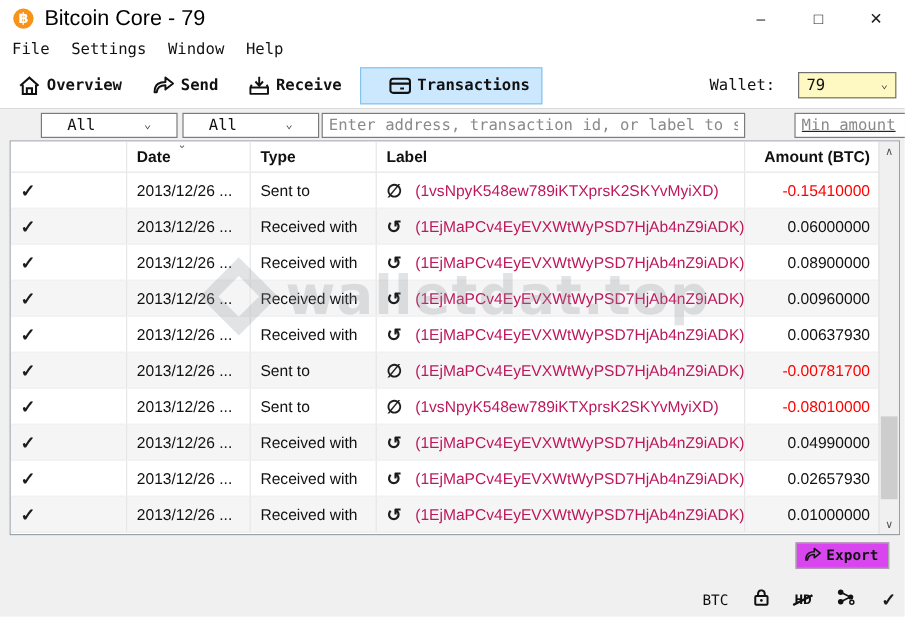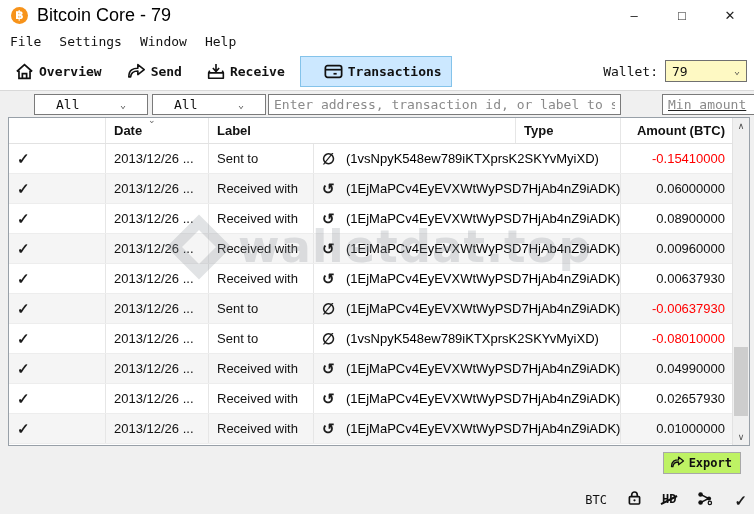--- a/index.html
+++ b/index.html
@@ -21,21 +21,21 @@
   .menu-item { padding:0 9px; height:22px; display:flex; align-items:center; }
   .menu-item:first-child { margin-left:1px; }
 
   
   .toolbar { position:absolute; top:52px; left:0; right:0; height:39px; background:#fff; border-bottom:1px solid #d9d9d9;
              display:flex; align-items:center; }
   .tool-tab { display:flex; align-items:center; gap:5px; height:31px; padding:0 9px; margin-left:5px;
               font-family:"DejaVu Sans Mono",monospace; font-size:13px; font-weight:bold; border:1px solid transparent; }
   .tool-tab.active { background:#cce8ff; border-color:#84c3ea;padding-left:23px; }
   .tool-tab svg { display:block; }
-  .wallet-box { margin-left:auto; display:flex; align-items:center; gap:7px; margin-right:7px;
+  .wallet-box { margin-left:auto; display:flex; align-items:center; gap:19px; margin-right:7px;
                 font-family:"DejaVu Sans Mono",monospace; font-size:13px; }
   .wallet-select { width:82px; height:22px; background:#fef9c3; border:1px solid #707070; display:flex; align-items:center;
                    justify-content:space-between; padding:0 6px; font-size:13px; }
   .chev { font-size:10px; color:#444; line-height:1; }
 
   
   .lower { position:absolute; top:91px; left:0; right:0; bottom:0; background:#f0f0f0; }
 
   
   .filter-bar { position:absolute; top:92px; left:0; right:0; height:25px; }
@@ -60,37 +60,37 @@
   .trow.alt { background:#f5f5f5; }
   .cell { height:100%; display:flex; align-items:center; padding-left:8px; border-right:1px solid #e6e6e6; overflow:hidden; white-space:nowrap; }
   .col-status { width:97px;  }
   .col-date   { width:103px; }
   .col-type   { width:105px; }
   .col-label  { flex:1; min-width:0; }
   .col-amount { width:111px; justify-content:flex-end; padding-right:7px; border-right:none; }
   .sort-ind { position:absolute; top:-3px; left:42px; font-size:9px; color:#666; font-weight:normal; }
   .check { font-size:15px; font-weight:bold; color:#1c1c1c; }
   .dir-icon { font-size:15px; font-weight:bold; color:#1c1c1c; width:18px; flex:0 0 18px; }
-  .addr { color:#000000; margin-left:6px; }
+  .addr { color:#be185d; margin-left:6px; }
   .col-amount.negative { color:#ff0000; }
 
   
   .scrollbar { position:absolute; top:0; right:0; bottom:0; width:17px; background:#f0f0f0; border-left:1px solid #e2e2e2; }
   .sb-btn { height:16px; display:flex; align-items:center; justify-content:center; font-size:9px; color:#505050; }
   .sb-btn.down { position:absolute; bottom:0; left:0; right:0; }
   .sb-thumb { position:absolute; left:1px; right:1px; top:70%; height:21%; background:#cdcdcd; }
 
   
   .watermark { position:absolute; left:176px; top:220px; display:flex; align-items:center; gap:16px;
                opacity:0.26; pointer-events:none; z-index:6; }
   .wm-diamond { width:46px; height:46px; border:11px solid #8e959c; transform:rotate(45deg); }
   .wm-text { font-size:45px; font-weight:bold; color:#8e959c; letter-spacing:1px; font-family:"DejaVu Sans",sans-serif; }
 
   
-  .export-btn { position:absolute; right:13px; top:452px; height:22px; padding:0 8px 0 6px; background:#bef264;
+  .export-btn { position:absolute; right:13px; top:452px; height:22px; padding:0 8px 0 6px; background:#d946ef;
                 border:1px solid #a8a8a8; display:flex; align-items:center; gap:4px;
                 font-family:"DejaVu Sans Mono",monospace; font-size:12px; font-weight:bold; }
   .status-items { position:absolute; right:7px; bottom:6px; display:flex; align-items:center; gap:21px; height:16px; }
   .unit-label { font-family:"DejaVu Sans Mono",monospace; font-size:12px; }
   .hd-badge { font-family:Liberation Mono, monospace; font-size:12px; font-weight:bold; position:relative; }
   .hd-badge::after { content:""; position:absolute; left:-2px; right:-2px; top:6px; border-top:2px solid #111;
                      transform:rotate(-27deg); }
   .sync-check { font-size:15px; font-weight:bold; color:#1c1c1c; line-height:1; }
 </style>
 </head>
@@ -174,26 +174,26 @@
 </div>
 
 <div class="tx-table">
   <div class="tgrid">
     <div class="thead">
       <div class="hcell col-status"></div>
       <div class="hcell col-date">
         <span>Date</span>
         <span class="sort-ind">⌄</span>
       </div>
+      <div class="hcell col-type">
+        <span>Type</span>
+      </div>
       <div class="hcell col-label">
         <span>Label</span>
       </div>
-      <div class="hcell col-type">
-        <span>Type</span>
-      </div>
       <div class="hcell col-amount">
         <span>Amount (BTC)</span>
       </div>
     </div>
     <div>
         <div class="trow">
           <div class="cell col-status">
             <span class="check">✓</span>
           </div>
           <div class="cell col-date">2013/12/26 ...</div>
@@ -255,21 +255,21 @@
         <div class="trow alt">
           <div class="cell col-status">
             <span class="check">✓</span>
           </div>
           <div class="cell col-date">2013/12/26 ...</div>
           <div class="cell col-type">Sent to</div>
           <div class="cell col-label">
             <span class="dir-icon">∅</span>
             <span class="addr">(1EjMaPCv4EyEVXWtWyPSD7HjAb4nZ9iADK)</span>
           </div>
-          <div class="cell col-amount negative">-0.00637930</div>
+          <div class="cell col-amount negative">-0.00781700</div>
         </div>
         <div class="trow">
           <div class="cell col-status">
             <span class="check">✓</span>
           </div>
           <div class="cell col-date">2013/12/26 ...</div>
           <div class="cell col-type">Sent to</div>
           <div class="cell col-label">
             <span class="dir-icon">∅</span>
             <span class="addr">(1vsNpyK548ew789iKTXprsK2SKYvMyiXD)</span>

